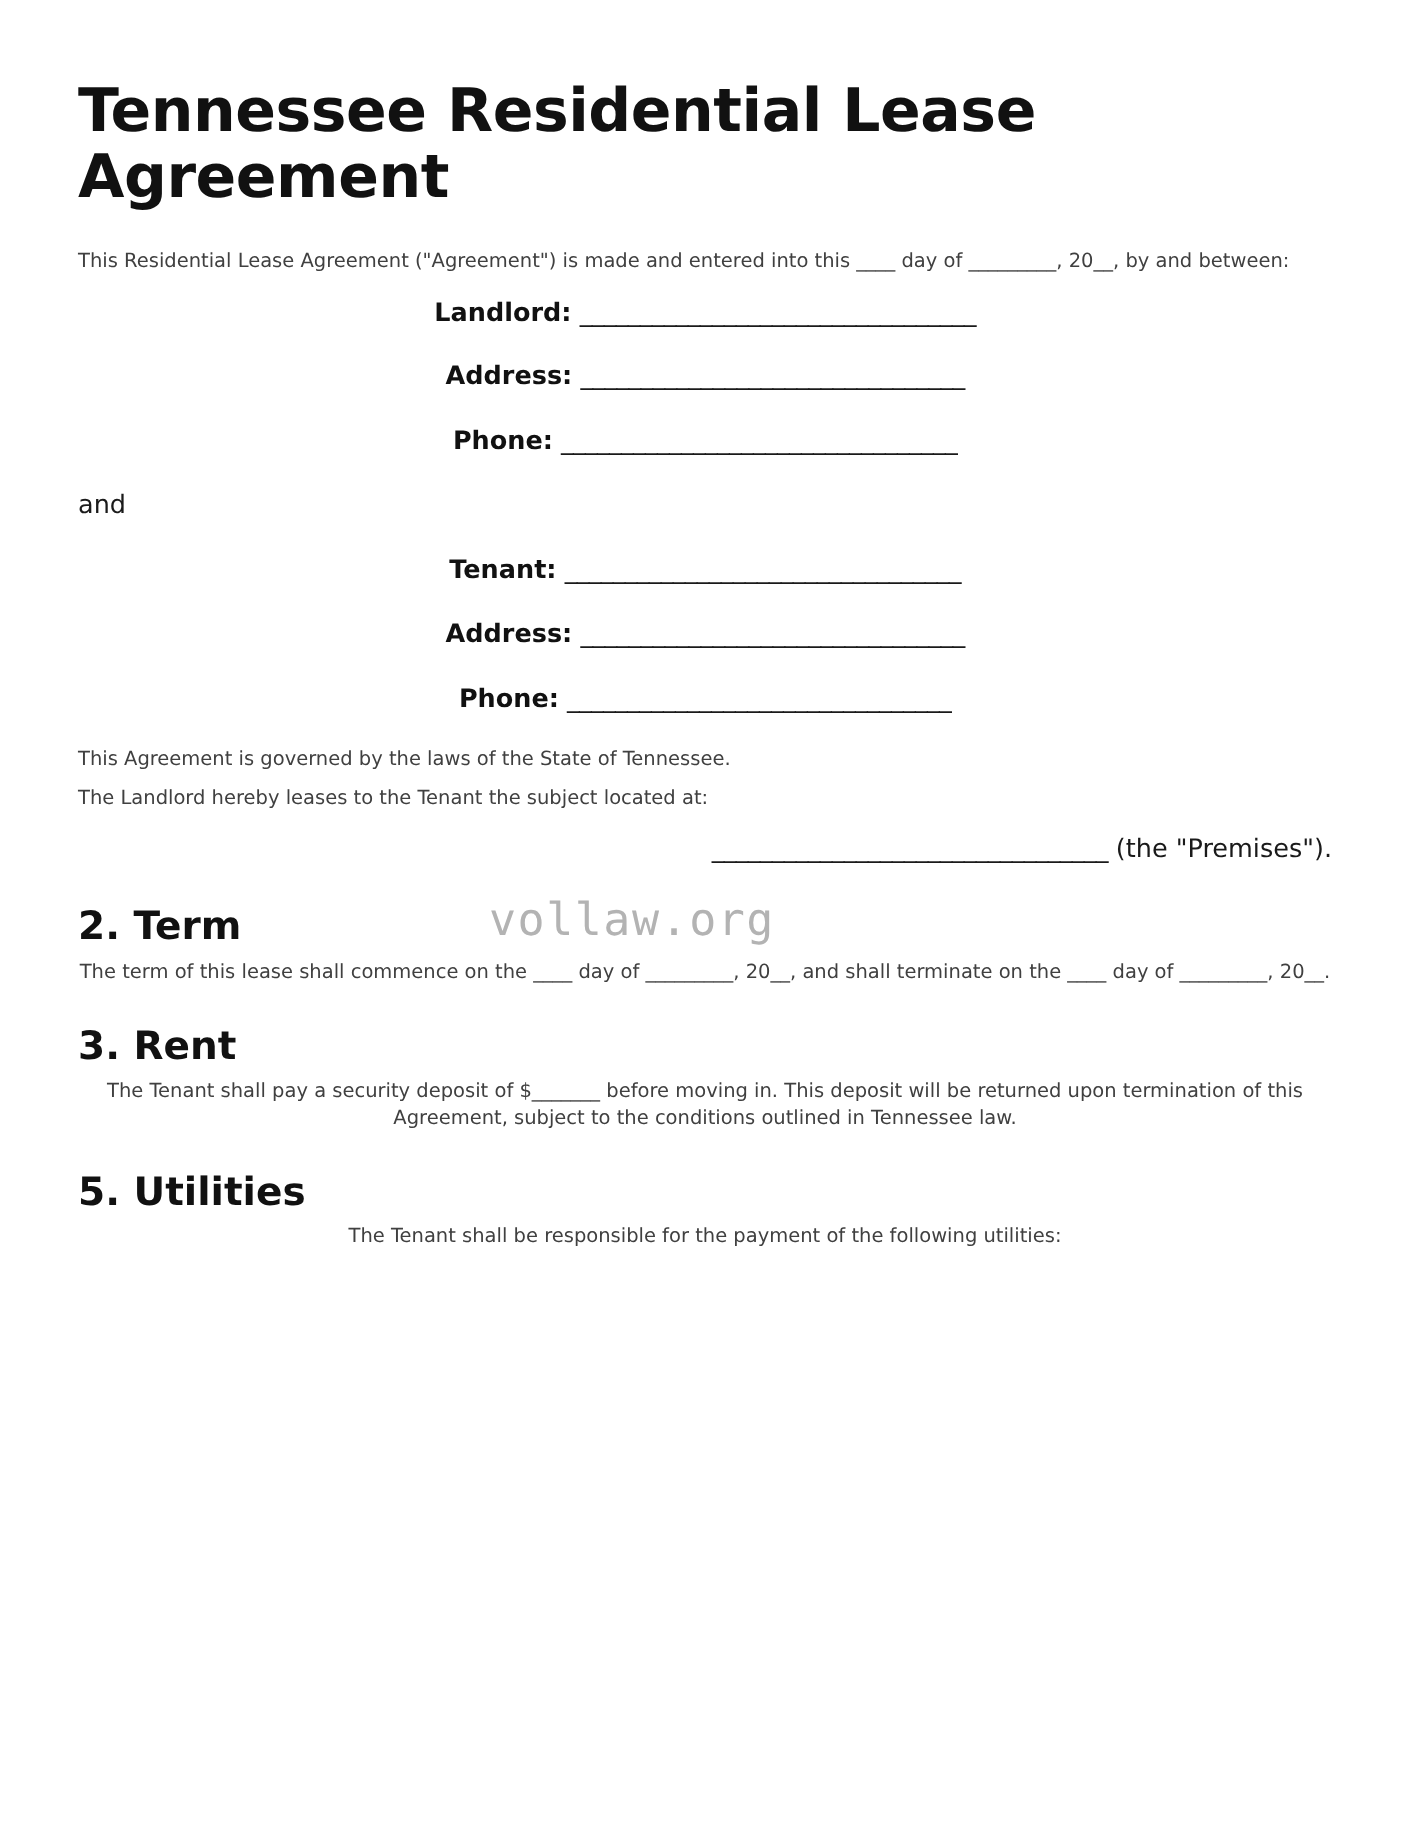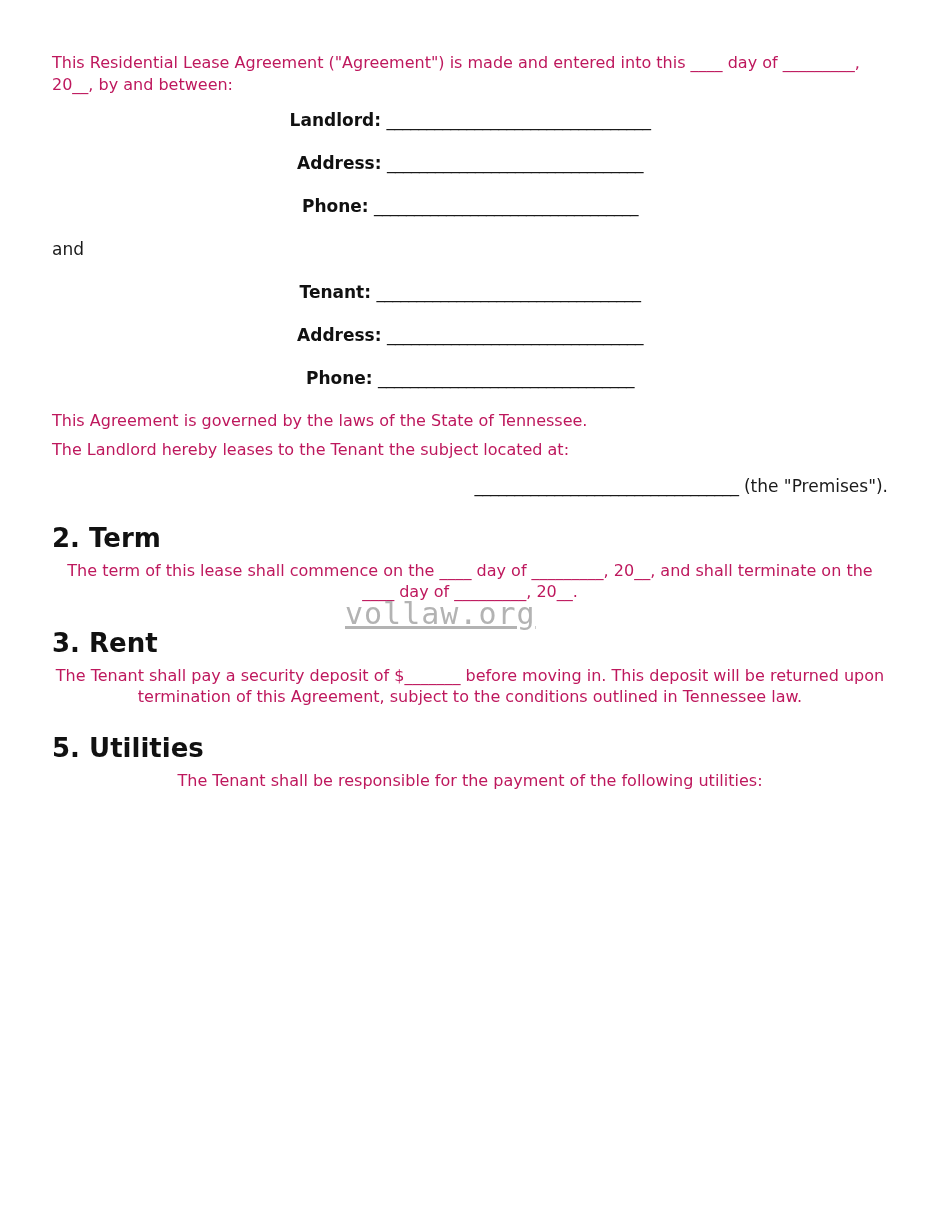--- a/index.html
+++ b/index.html
@@ -20,56 +20,55 @@
     min-height: 1221px;
     box-sizing: border-box;
     padding: 52px 55px 20px 52px;
     background: #ffffff;
     overflow: hidden;
   }
 
   
   .watermark {
     position: absolute;
-    left: 345px;
+    left: 326px;
     top: 596px;
     font-family: "DejaVu Sans Mono", "Liberation Mono", monospace;
     font-size: 30px;
     letter-spacing: 1px;
     color: #b3b3b3;
     white-space: nowrap;
     pointer-events: none;
     user-select: none;
     z-index: 5;
-    text-decoration: underline;
   }
 
   
   h1.doc-title {
     font-size: 40px;
     font-weight: bold;
     line-height: 1.1;
     letter-spacing: -0.3px;
     margin: 0 0 26px 0;
     color: #111111;
     max-width: 650px;
   }
   h2.section-heading {
     font-size: 26px;
     font-weight: bold;
     line-height: 1.15;
     margin: 26px 0 6px 0;
     color: #111111;
   }
   p.body-text {
-    font-size: 16px;
+    font-size: 13px;
     line-height: 1.35;
     margin: 0 0 14px 0;
     max-width: 838px;
-    color: #be185d;
+    color: #404040;
   }
   p.body-text.tight {
     margin-bottom: 8px;
   }
 
   
   .field-row {
     font-size: 17px;
     line-height: 1.35;
     margin: 0 0 20px 0;
@@ -103,20 +102,21 @@
     text-align: center;
   }
 </style>
 </head>
 <body>
 
 <div class="page">
 
   <div class="watermark">vollaw.org</div>
 
+  <h1 class="doc-title">Tennessee Residential Lease Agreement</h1>
 
   <p class="body-text">This Residential Lease Agreement ("Agreement") is made and entered into this ____ day of _________, 20__, by and between:</p>
 
   <div class="field-row">
     <span class="field-label">Landlord:</span>
     <span class="field-blank">_________________________________</span>
   </div>
 
   <div class="field-row">
     <span class="field-label">Address:</span>

